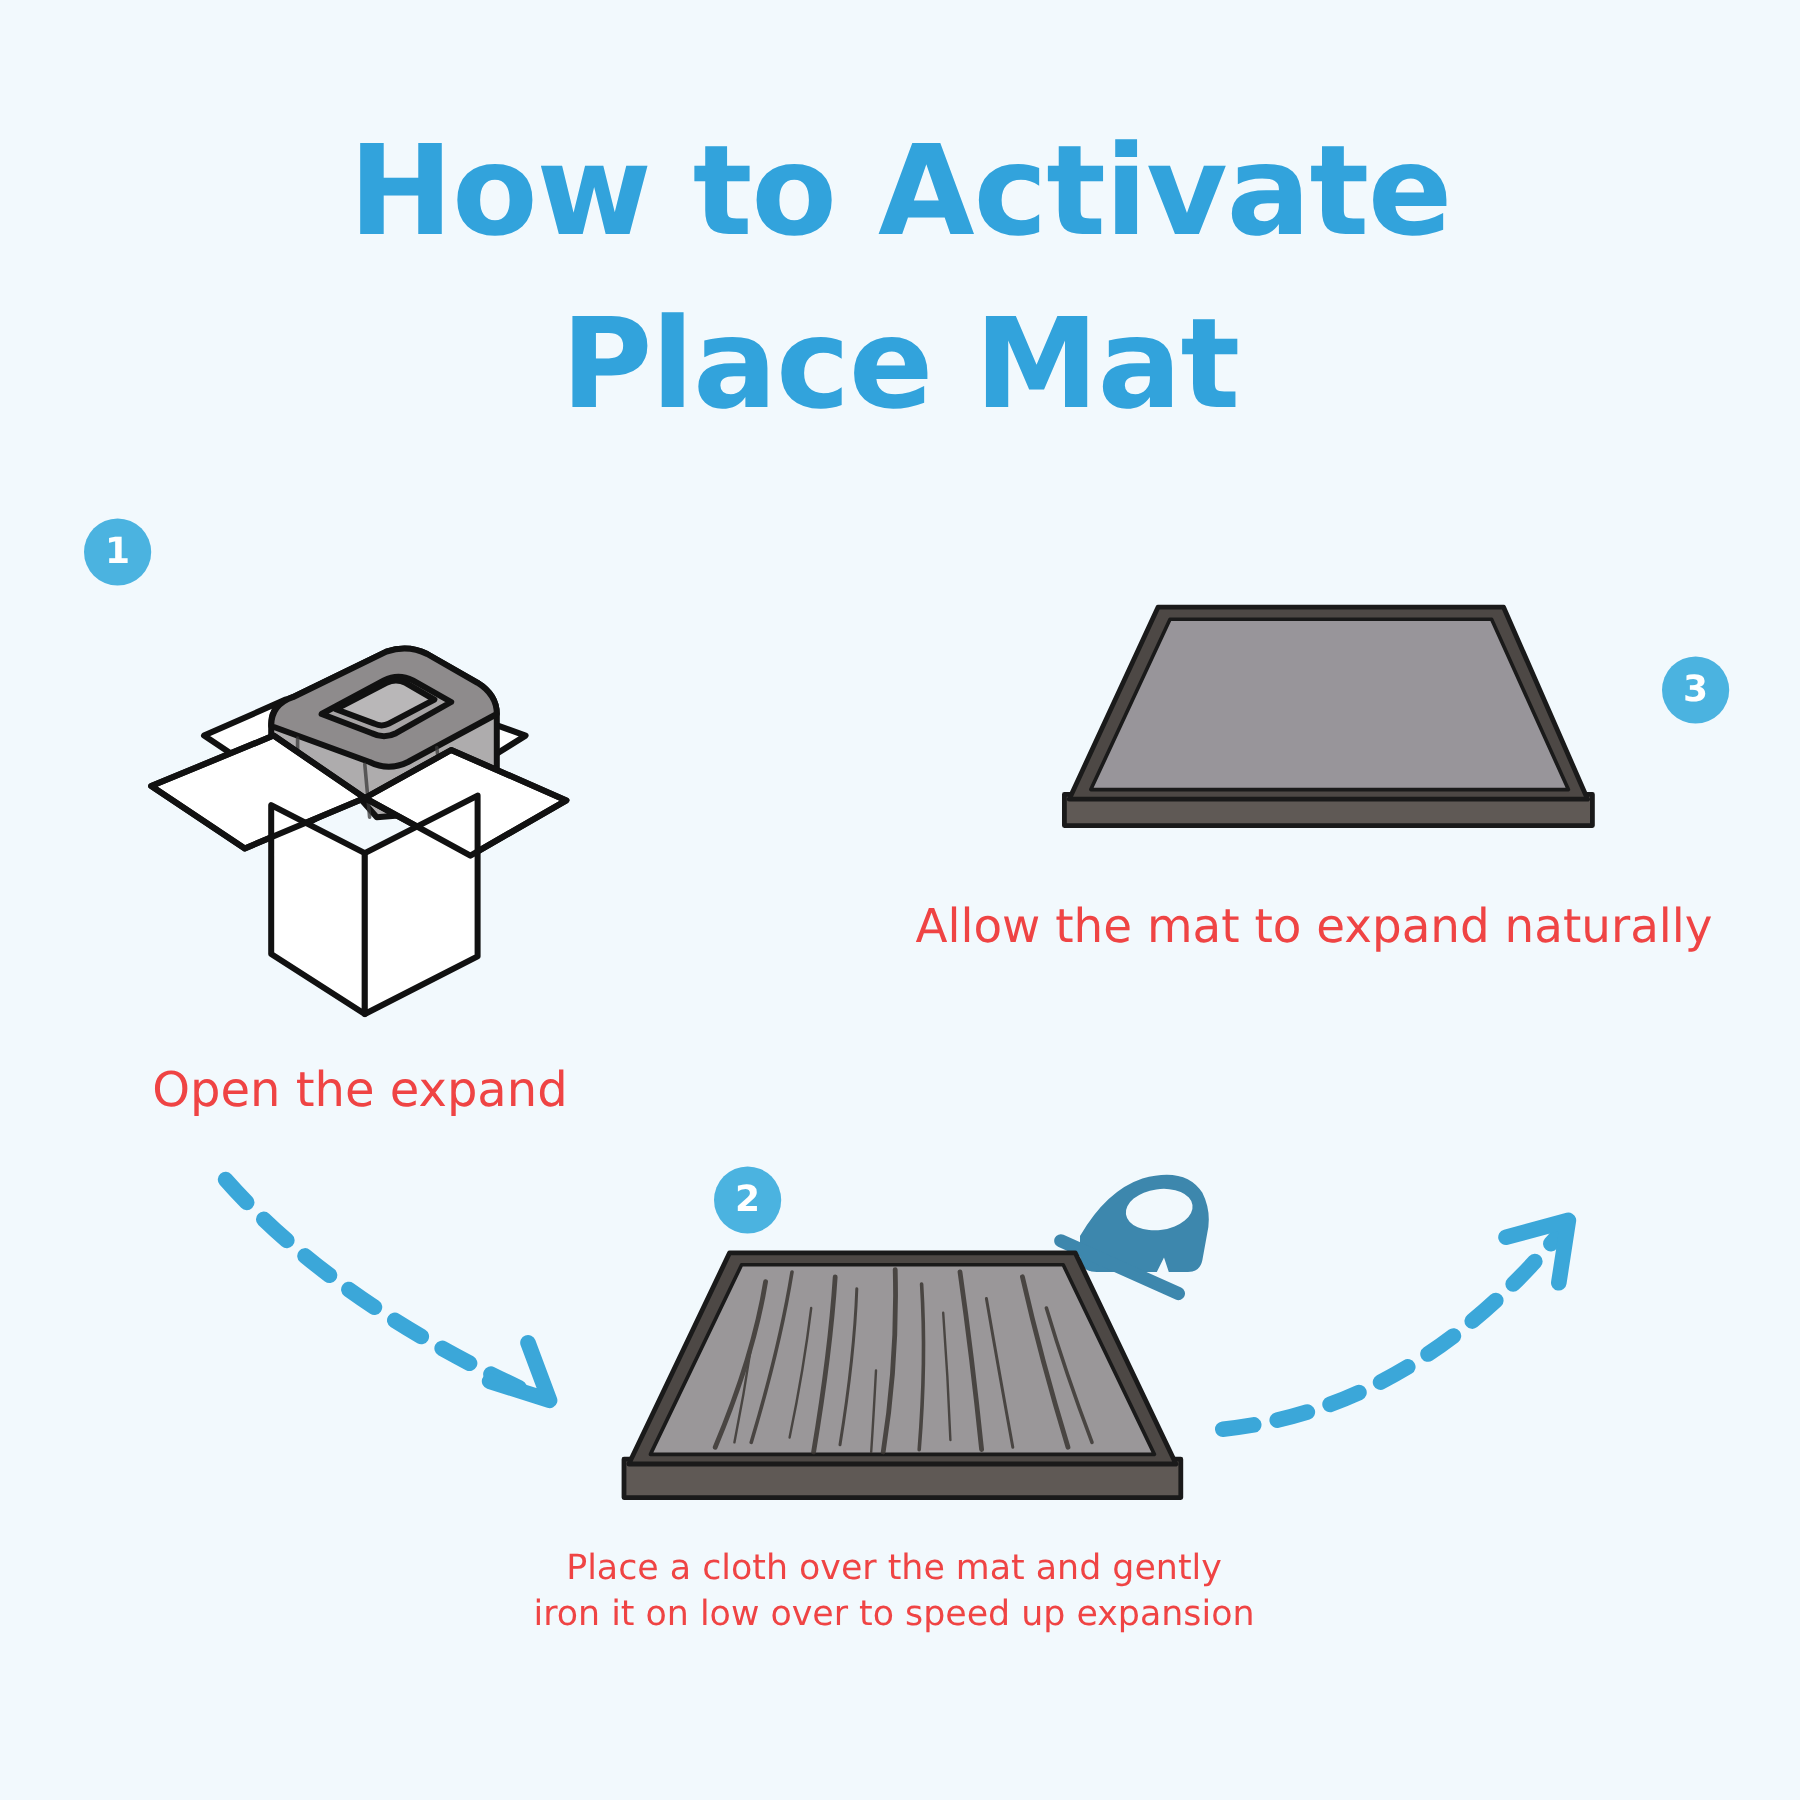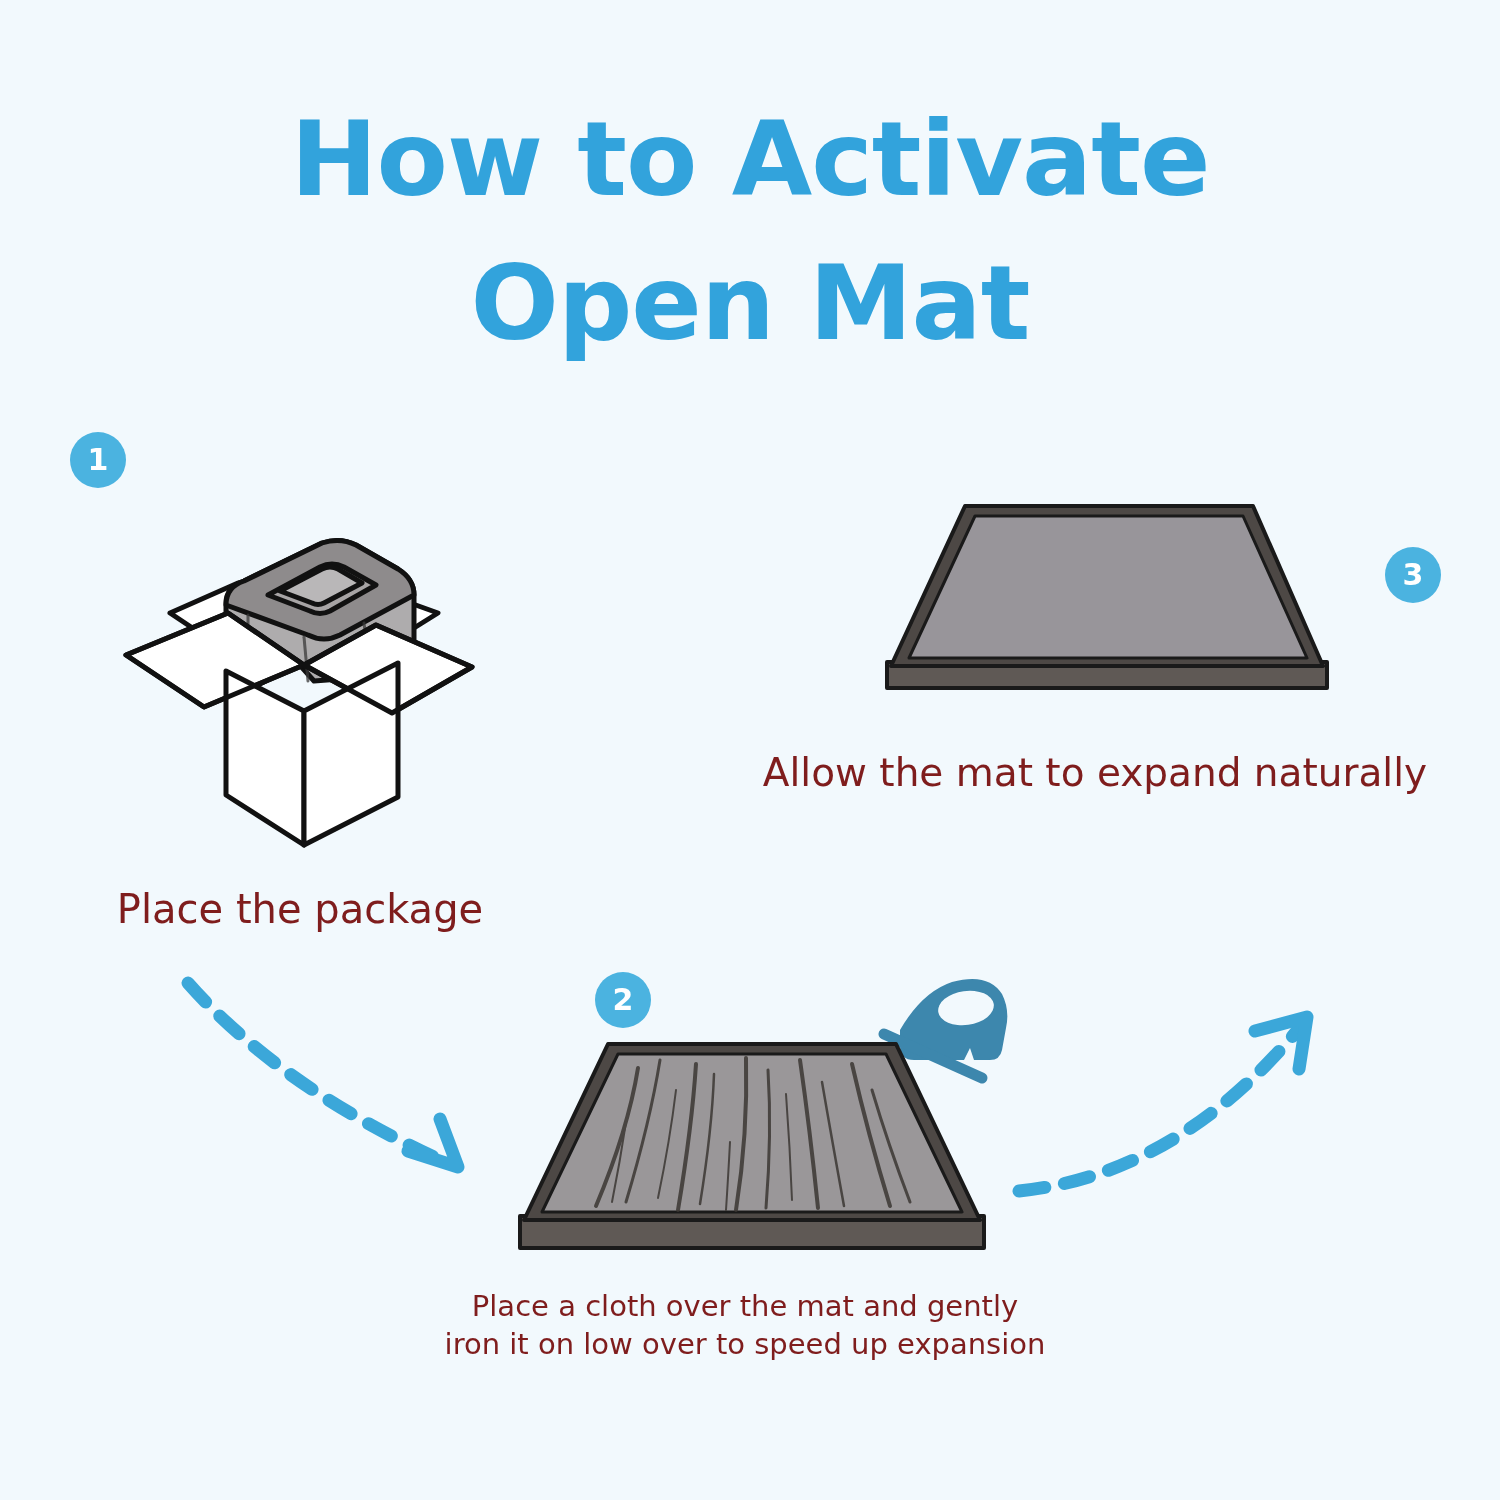--- a/index.html
+++ b/index.html
@@ -51,21 +51,21 @@
     text-align: center;
     box-sizing: border-box;
   }
   #badge-1 { left: 70px;   top: 432px; }
   #badge-2 { left: 595px;  top: 972px; }
   #badge-3 { left: 1385px; top: 547px; }
 
   
   .caption {
     position: absolute;
-    color: #7f1d1d;
+    color: #ef4444;
     font-family: "DejaVu Sans", sans-serif;
     font-weight: normal;
     font-size: 40px;
     line-height: 1.45;
     text-align: center;
   }
   #caption-1 {
     left: 60px;
     top: 880px;
     width: 480px;
@@ -97,21 +97,21 @@
 
   svg { display: block; overflow: visible; }
 </style>
 </head>
 <body>
 
 <div id="canvas">
 
   <div class="title">
     <span class="title-line">How to Activate</span>
-    <span class="title-line">Open Mat</span>
+    <span class="title-line">Place Mat</span>
   </div>
 
   <div class="badge" id="badge-1">1</div>
 
   <div class="art" id="art-box">
     <svg width="380" height="370" viewBox="0 0 380 370" xmlns="http://www.w3.org/2000/svg">
       <g stroke="#111111" stroke-width="5" stroke-linejoin="round" stroke-linecap="round" fill="none">
 
         <path d="M62 118 L130 88 L196 128 L128 162 Z" fill="#ffffff"></path>
         <path d="M252 90 L330 118 L266 158 L196 128 Z" fill="#ffffff"></path>
@@ -146,21 +146,21 @@
       </g>
 
       <g stroke="#111111" stroke-width="5" fill="none" stroke-linejoin="round">
         <path d="M18 160 L120 118 L196 170 L96 212 Z"></path>
         <path d="M196 170 L268 130 L364 172 L284 218 Z"></path>
       </g>
     </svg>
   </div>
 
   <div class="caption" id="caption-1">
-    <span class="cap-line">Place the package</span>
+    <span class="cap-line">Open the expand</span>
   </div>
 
   <div class="art" id="arrow-left">
     <svg width="340" height="250" viewBox="0 0 340 250" xmlns="http://www.w3.org/2000/svg">
       <path d="M18 18 Q108 120 268 194" fill="none" stroke="#3ba7d9" stroke-width="13" stroke-linecap="round" stroke-dasharray="26 20"></path>
       <path d="M238 186 L288 202 L270 154" fill="none" stroke="#3ba7d9" stroke-width="13" stroke-linecap="round" stroke-linejoin="round"></path>
     </svg>
   </div>
 
   <div class="badge" id="badge-2">2</div>

